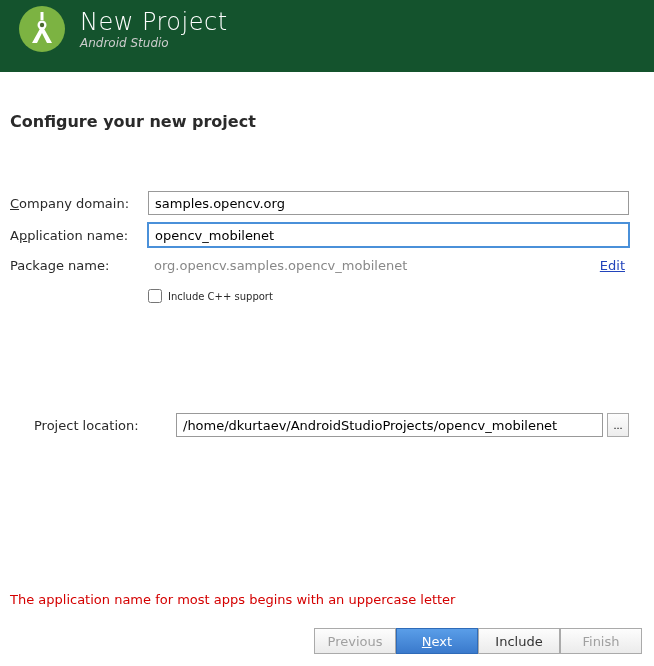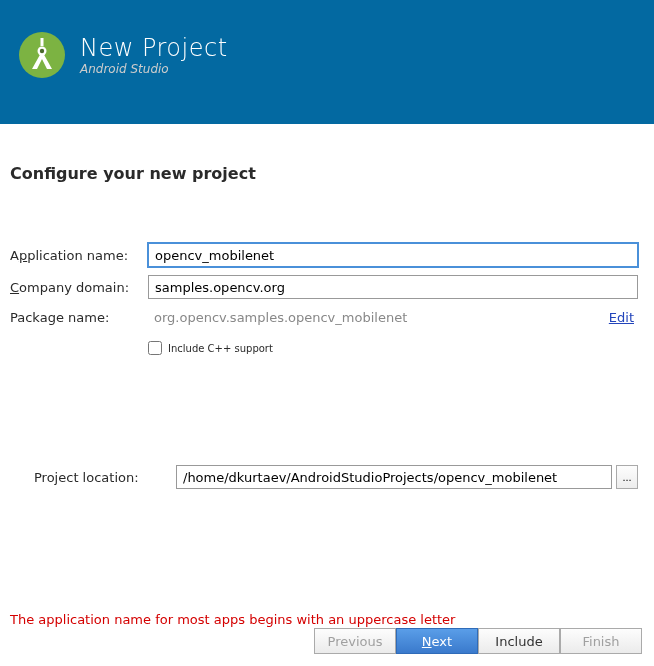--- a/index.html
+++ b/index.html
@@ -6,47 +6,47 @@
   body {
     font-family: "DejaVu Sans", "Liberation Sans", Arial, sans-serif;
     font-size: 13px;
     color: #333;
     background: #fff;
     width: 654px;
     height: 666px;
     overflow: hidden;
   }
   .header {
-    background: #0369a1;
+    background: #14532d;
     color: #fff;
     padding: 14px 18px 28px 18px;
     display: flex;
     align-items: center;
     gap: 14px;
-    height: 124px;
+    height: 72px;
   }
   .logo {
     width: 48px;
     height: 48px;
     flex-shrink: 0;
   }
   .header-text .title {
     font-size: 24px;
     font-weight: 300;
     color: #fff;
     letter-spacing: 0.5px;
   }
   .header-text .subtitle {
     font-size: 12px;
     color: #ccc;
     margin-top: 0;
     font-style: italic;
   }
   .content {
-    padding: 40px 16px 0 10px;
+    padding: 40px 25px 0 10px;
     border-radius: 24px;
   }
   .section-title {
     font-size: 16px;
     font-weight: bold;
     color: #2a2a2a;
     margin-bottom: 60px;
   }
   .form-row {
     display: flex;
@@ -128,21 +128,21 @@
     display: flex;
     align-items: center;
     justify-content: center;
     flex-shrink: 0;
   }
   .warning {
     color: #d40000;
     font-size: 13px;
     position: absolute;
     left: 10px;
-    top: 612px;
+    top: 592px;
   }
   .button-row {
     position: absolute;
     bottom: 12px;
     right: 12px;
     display: flex;
     gap: 0;
   }
   .btn {
     min-width: 82px;
@@ -181,27 +181,27 @@
   <div class="header-text">
     <div class="title">New Project</div>
     <div class="subtitle">Android Studio</div>
   </div>
 </div>
 
 <div class="content">
   <div class="section-title">Configure your new project</div>
 
   <div class="form-row">
+    <div class="form-label"><span class="mn">C</span><span>ompany domain:</span></div>
+    <input type="text" class="form-input" value="samples.opencv.org" style="">
+  </div>
+
+  <div class="form-row">
     <div class="form-label"><span>A</span><span class="mn">p</span><span>plication name:</span></div>
     <input type="text" class="form-input focused" value="opencv_mobilenet" style="">
-  </div>
-
-  <div class="form-row">
-    <div class="form-label"><span class="mn">C</span><span>ompany domain:</span></div>
-    <input type="text" class="form-input" value="samples.opencv.org" style="">
   </div>
 
   <div class="package-row">
     <div class="form-label">Package name:</div>
     <div class="package-value">org.opencv.samples.opencv_mobilenet</div>
     <span class="edit-link">Edit</span>
   </div>
 
   <div class="checkbox-row">
     <input type="checkbox" id="cpp" style="">

